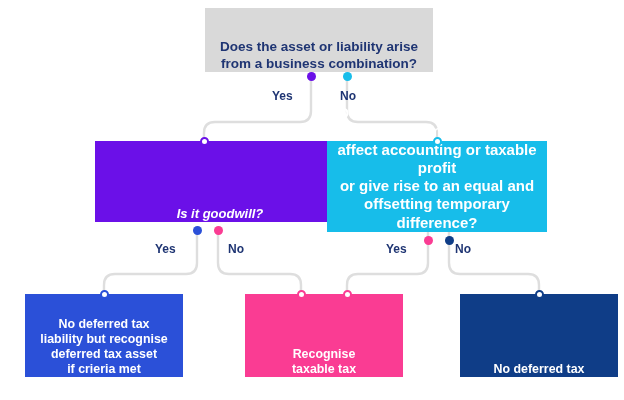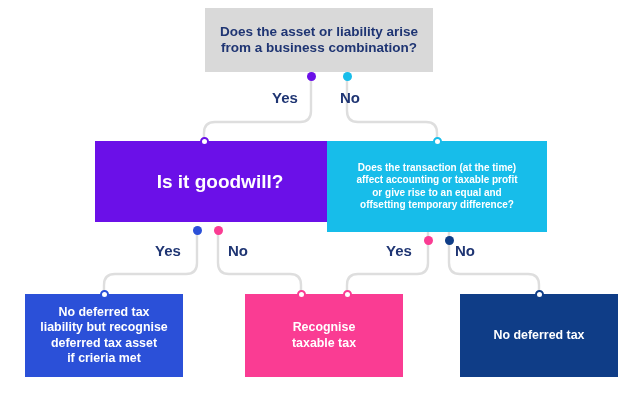--- a/index.html
+++ b/index.html
@@ -25,21 +25,21 @@
     position: absolute;
     left: 0;
     top: 0;
     width: 624px;
     height: 400px;
     pointer-events: none;
   }
   .node {
     position: absolute;
     display: flex;
-    align-items: center;
+    align-items: flex-end;
     justify-content: center;
     text-align: center;
     box-sizing: border-box;
     font-weight: bold;
     line-height: 1.22;
   }
   .node .txt {
     display: block;
     white-space: pre-line;
     padding: 0 6px;
@@ -57,32 +57,33 @@
   }
 
   
   #node-goodwill {
     left: 95px;
     top: 141px;
     width: 250px;
     height: 81px;
     background: #6B10E8;
     color: #FFFFFF;
-    font-size: 19px;
+    font-size: 13px;
+    font-style: italic;
   }
 
   
   #node-transaction {
     left: 327px;
     top: 141px;
     width: 220px;
     height: 91px;
     background: #17BDEA;
     color: #FFFFFF;
-    font-size: 10px;
+    font-size: 15px;
   }
 
   
   #node-out-asset {
     left: 25px;
     top: 294px;
     width: 158px;
     height: 83px;
     background: #2B50D8;
     color: #FFFFFF;
@@ -104,21 +105,21 @@
     height: 83px;
     background: #0F3D87;
     color: #FFFFFF;
     font-size: 12.4px;
   }
 
   
   .branch-label {
     position: absolute;
     color: #1F3573;
-    font-size: 15px;
+    font-size: 12px;
     font-weight: bold;
     white-space: nowrap;
   }
   #label-root-yes { left: 272px; top: 89px; }
   #label-root-no  { left: 340px; top: 89px; }
   #label-gw-yes   { left: 155px; top: 242px; }
   #label-gw-no    { left: 228px; top: 242px; }
   #label-tx-yes   { left: 386px; top: 242px; }
   #label-tx-no    { left: 455px; top: 242px; }
 

